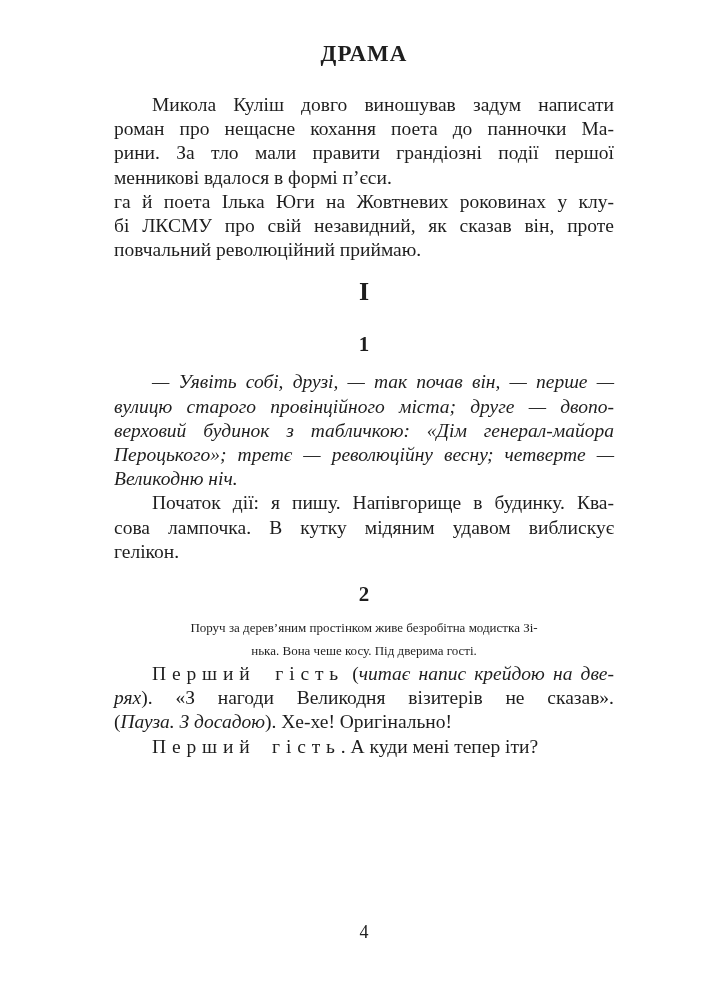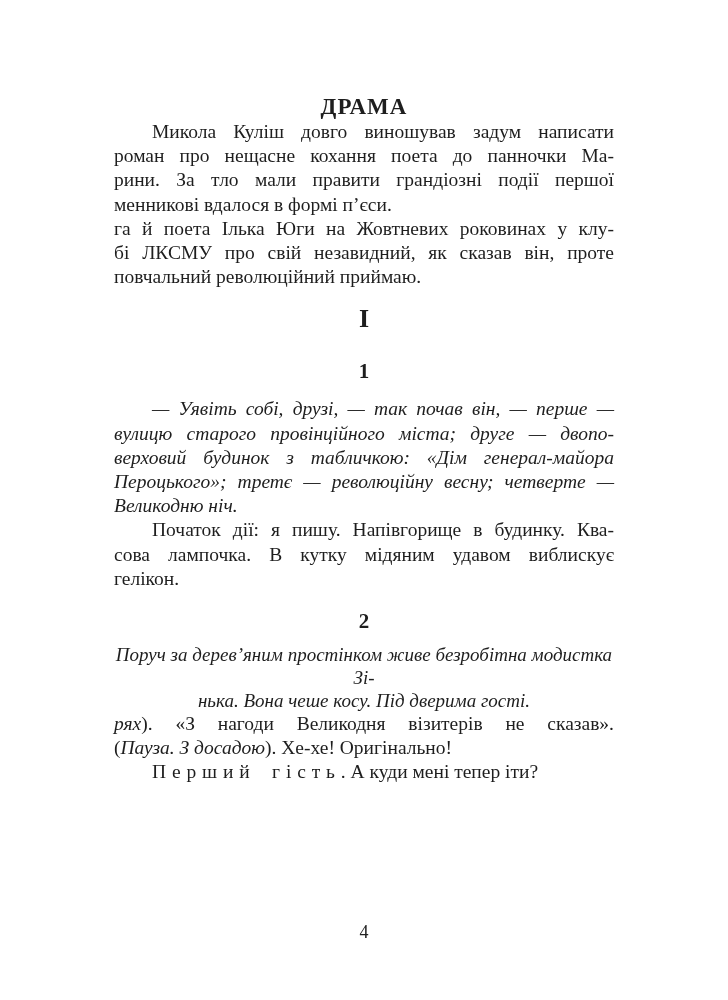--- a/index.html
+++ b/index.html
@@ -19,40 +19,40 @@
   .text-column {
     position: absolute;
     left: 114px;
     top: 0;
     width: 500px;
   }
   .block { margin: 0; }
 
   
   .title {
-    margin-top: 94px;
+    margin-top: 41px;
     text-align: center;
     font-weight: bold;
     font-size: 23px;
     line-height: 26px;
     letter-spacing: 1px;
   }
   .heading1 {
     text-align: center;
     font-weight: bold;
     font-size: 26px;
     line-height: 28px;
   }
   .heading2 {
     text-align: center;
     font-weight: bold;
     font-size: 21px;
     line-height: 24px;
   }
-  .title + .para { }
+  .title + .para { margin-top: 26px; }
   .para + .heading1 { margin-top: 16px; }
   .heading1 + .heading2 { margin-top: 26px; }
   .heading2 + .para { margin-top: 14px; font-style: italic; }
   .para + .heading2 { margin-top: 18px; }
   .heading2 + .stage { margin-top: 10px; }
 
   
   .para .line {
     font-size: 19.5px;
     line-height: 24.2px;
@@ -65,23 +65,22 @@
     white-space: normal;
   }
   .para .line.indent { text-indent: 38px; }
 
   
   .stage {
     margin-top: 8px;
     text-align: center;
   }
   .stage .line {
-    font-size: 19px;
+    font-size: 13px;
     line-height: 23px;
-    font-style: italic;
   }
 
   .it { font-style: italic; }
   .spaced {
     letter-spacing: 0.30em;
     word-spacing: 0.30em;
   }
 
   .page-number {
     position: absolute;
@@ -123,20 +122,21 @@
         <div class="line indent"><span>Початок дії: я пишу. Напівгорище в будинку. Ква-</span></div>
         <div class="line"><span>сова лампочка. В кутку мідяним удавом виблискує</span></div>
         <div class="line last"><span>гелікон.</span></div>
       </div>
       <div class="block heading2">2</div>
       <div class="block stage">
         <div class="line"><span>Поруч за дерев’яним простінком живе безробітна модистка Зі-</span></div>
         <div class="line last"><span>нька. Вона чеше косу. Під дверима гості.</span></div>
       </div>
       <div class="block para">
+        <div class="line indent"><span class="spaced">Перший гість</span><span> (</span><span class="it">читає напис крейдою на две-</span></div>
         <div class="line"><span class="it">рях</span><span>). «З нагоди Великодня візитерів не сказав».</span></div>
         <div class="line last"><span>(</span><span class="it">Пауза. З досадою</span><span>). Хе-хе! Оригінально!</span></div>
       </div>
       <div class="block para">
         <div class="line last indent"><span class="spaced">Перший гість</span><span>. А куди мені тепер іти?</span></div>
       </div>
     </div>
   <div class="page-number">4</div>
 </div>
 

